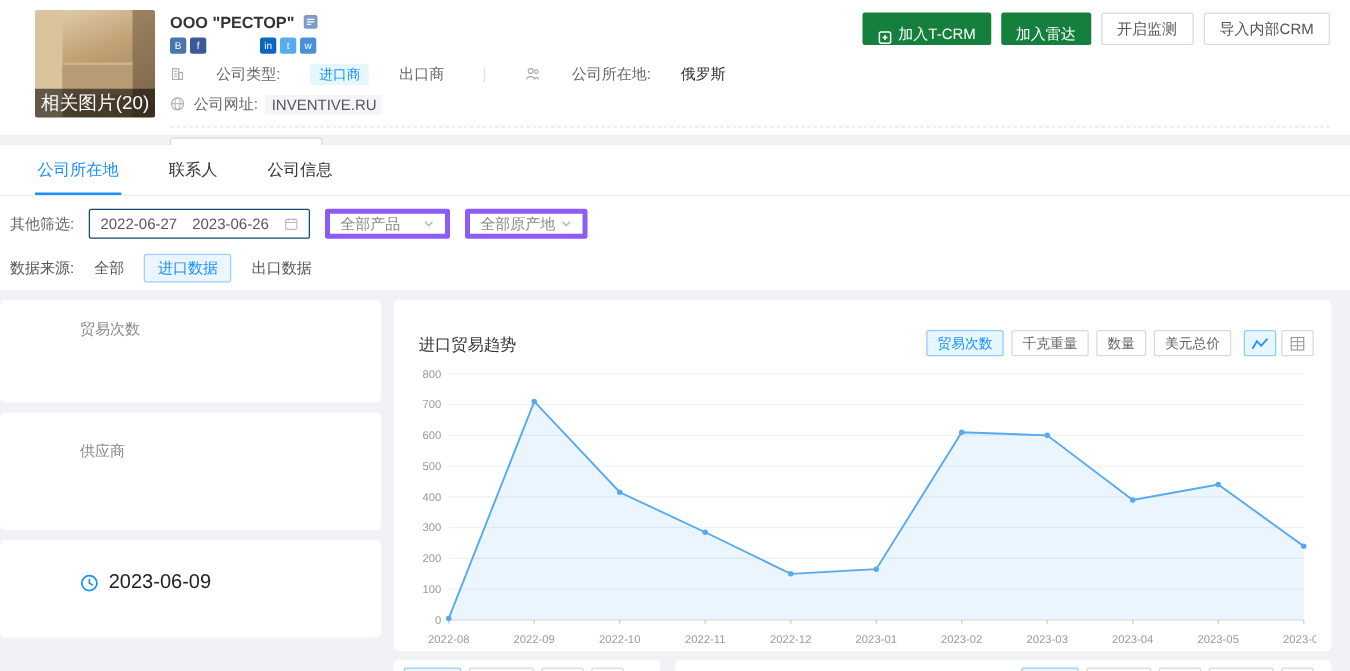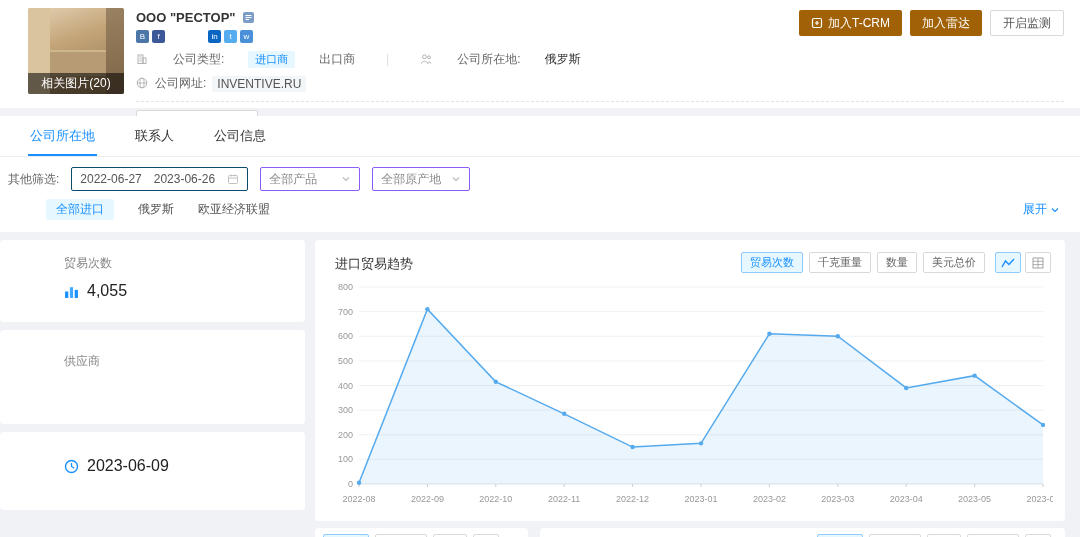--- a/index.html
+++ b/index.html
@@ -8,21 +8,21 @@
   .page { position:relative; width:1080px; height:537px; overflow:hidden; background:#f0f2f5; }
 
   
   .header { position:absolute; top:0; left:0; width:1080px; height:108px; background:#fff; }
   .photo { position:absolute; left:28px; top:8px; width:96px; height:86px; border-radius:2px; overflow:hidden;
            background:linear-gradient(160deg,#e3d2b4 0%,#c4a579 38%,#8f7350 100%); }
   .photo .band1 { position:absolute; left:0; top:0; width:22px; height:100%; background:#d9c49e; }
   .photo .band2 { position:absolute; right:0; top:0; width:18px; height:100%; background:#6e5a42; opacity:.55; }
   .photo .step { position:absolute; left:22px; bottom:18px; width:56px; height:26px; background:#a08softd; background:#b69b74; border-top:2px solid #cdb68e; }
   .photo-label { position:absolute; bottom:0; left:0; right:0; background:rgba(0,0,0,.55); color:#fff;
-                 font-size:12px; text-align:center; padding:2px 0; }
+                 font-size:15px; text-align:center; padding:2px 0; }
   .company-info { position:absolute; left:136px; top:10px; width:930px; }
   .name-row { display:flex; align-items:center; gap:6px; }
   .company-name { font-size:13px; font-weight:bold; color:#333; }
   .doc-icon { width:13px; height:13px; display:inline-flex; }
   .social-row { display:flex; gap:3px; margin-top:5px; }
   .social { width:13px; height:13px; border-radius:2px; color:#fff; font-size:8px; line-height:13px;
             display:inline-flex; align-items:center; justify-content:center; cursor:pointer; }
   .s-0 { background:#4a76a8; } .s-1 { background:#3b5998; } .s-2 { background:#0a66c2;margin-left:40px; }
   .s-3 { background:#55acee; } .s-4 { background:#4a90d9; }
   .meta-row { display:flex; align-items:center; gap:24px; margin-top:8px; font-size:12px; color:#666; }
@@ -32,32 +32,32 @@
   .meta-value { color:#333; }
   .site-row { display:flex; align-items:center; gap:6px; margin-top:7px; font-size:12px; color:#666; }
   .site-value { background:#f3f6f9; padding:1px 5px; color:#555; cursor:pointer; }
   .dash-div { border-top:1px dashed #e3e3e3; width:928px; margin-top:9px; }
   .similar-box { margin-top:8px; display:inline-flex; align-items:center; justify-content:space-between;
                  border:1px solid #d9d9d9; border-radius:2px; padding:3px 8px; font-size:12px; color:#555;
                  width:122px; cursor:pointer; background:#fff; }
   .actions { position:absolute; right:16px; top:10px; display:flex; gap:8px; }
   .btn { height:26px; display:inline-flex; align-items:center; gap:5px; padding:0 12px; font-size:12px;
          border-radius:2px; cursor:pointer; border:none; white-space:nowrap; }
-  .btn-primary { background:#a16207; color:#fff; }
+  .btn-primary { background:#15803d; color:#fff;align-items:flex-end; }
   .btn-plain { background:#fff; border:1px solid #d9d9d9; color:#555; }
 
   
   .tabs-section { position:absolute; top:116px; left:0; width:1080px; height:116px; background:#fff; }
   .tabs { display:flex; gap:36px; padding-left:28px; border-bottom:1px solid #ededed; }
   .tab { font-size:13px; color:#333; padding:11px 2px 9px; border-bottom:2px solid transparent; cursor:pointer; }
   .tab.active { color:#1890ff; border-bottom-color:#1890ff; }
   .filter-row { display:flex; align-items:center; gap:12px; margin:10px 0 0 8px; font-size:12px; color:#666; }
   .date-box { display:flex; align-items:center; gap:12px; border:1px solid #0c4a6e; border-radius:2px;
               height:24px; padding:0 8px; color:#555; cursor:pointer; background:#fff; }
-  .select-box { display:flex; align-items:center; justify-content:space-between; border:1px solid #8b5cf6;
+  .select-box { display:flex; align-items:center; justify-content:space-between; border:4px solid #8b5cf6;
                 border-radius:2px; height:24px; padding:0 8px; color:#888; cursor:pointer; background:#fff; }
   .w-product { width:100px; } .w-hs { width:104px; } .w-origin { width:98px; }
   .source-row { display:flex; align-items:center; gap:16px; margin:12px 0 0 8px; font-size:12px; color:#555; }
   .src-option { cursor:pointer; }
   .pill-selected { background:#eaf5ff; border:1px solid #9ed0ff; color:#1890ff; padding:2px 10px; border-radius:2px; cursor:pointer; }
   .sub-row { display:flex; align-items:center; gap:24px; margin:8px 20px 0 46px; font-size:12px; color:#555; }
   .sub-selected { background:#e6f7ff; color:#1890ff; padding:2px 10px; border-radius:2px; cursor:pointer; }
   .expand { margin-left:auto; color:#1890ff; display:inline-flex; align-items:center; gap:3px; cursor:pointer; }
 
   
@@ -68,21 +68,21 @@
   #sc2 { top:98px; height:94px; }
   #sc3 { top:200px; height:78px; }
   .stat-inner { padding:15px 16px 0 64px; }
   #sc2 .stat-inner { padding-top:23px; }
   .stat-label { font-size:12px; color:#888; }
   .stat-value-row { display:flex; align-items:center; gap:8px; margin-top:10px; }
   .stat-value { font-size:16px; color:#222; }
   .icon14 { width:15px; height:15px; display:inline-flex; }
 
   .chart-card { position:absolute; left:315px; top:8px; width:750px; height:281px; }
-  .chart-header { display:flex; align-items:flex-end; justify-content:space-between; padding:12px 14px 0 20px; }
+  .chart-header { display:flex; align-items:flex-end; justify-content:space-between; padding:24px 14px 0 20px; }
   .chart-title { font-size:13px; color:#333; padding-top:3px; }
   .chart-controls { display:flex; align-items:center; gap:10px; }
   .metric-group { display:flex; gap:6px; }
   .metric-btn { height:21px; padding:0 8px; font-size:11px; border:1px solid #d9d9d9; border-radius:2px;
                 background:#fff; color:#666; display:inline-flex; align-items:center; cursor:pointer; }
   .metric-btn.active { background:#e6f7ff; border-color:#91caff; color:#1890ff; }
   .view-group { display:flex; gap:4px; }
   .icon-btn { width:26px; height:21px; border:1px solid #d9d9d9; border-radius:2px; display:inline-flex;
               align-items:center; justify-content:center; color:#999; background:#fff; cursor:pointer; }
   .icon-btn.active { color:#1890ff; border-color:#91caff; background:#e6f7ff; }
@@ -184,20 +184,23 @@
             </svg>
         </span>
         <span>加入T-CRM</span>
       </button>
       <button class="btn btn-primary">
         <span>加入雷达</span>
       </button>
       <button class="btn btn-plain">
         <span>开启监测</span>
       </button>
+      <button class="btn btn-plain">
+        <span>导入内部CRM</span>
+      </button>
     </div>
   </div>
 
   <div class="tabs-section">
     <div class="tabs">
       <span class="tab active">公司所在地</span>
       <span class="tab">联系人</span>
       <span class="tab">公司信息</span>
     </div>
 
@@ -224,20 +227,26 @@
       <span class="select-box w-origin">
         <span>全部原产地</span>
         <span class="icon14" style="width:10px;height:10px">
           <svg viewBox="0 0 10 10" width="10" height="10">
               <path d="M2 3.5 L5 6.5 L8 3.5" fill="none" stroke="#bbb" stroke-width="1.2"></path>
             </svg>
         </span>
       </span>
     </div>
 
+    <div class="source-row">
+      <span>数据来源:</span>
+      <span class="src-option">全部</span>
+      <span class="pill-selected">进口数据</span>
+      <span class="src-option">出口数据</span>
+    </div>
 
     <div class="sub-row">
       <span class="sub-selected">全部进口</span>
       <span class="src-option">俄罗斯</span>
       <span class="src-option">欧亚经济联盟</span>
       <span class="expand">
         <span>展开</span>
         <span class="icon14" style="width:10px;height:10px">
           <svg viewBox="0 0 10 10" width="10" height="10">
               <path d="M2 3.5 L5 6.5 L8 3.5" fill="none" stroke="#1890ff" stroke-width="1.2"></path>
@@ -245,30 +254,20 @@
         </span>
       </span>
     </div>
   </div>
 
   <div class="content">
 
     <div class="card stat-card" id="sc1">
       <div class="stat-inner">
         <div class="stat-label">贸易次数</div>
-        <div class="stat-value-row">
-          <span class="icon14">
-            <svg viewBox="0 0 14 14" width="15" height="15">
-                <rect x="1" y="7" width="3" height="6" fill="#1890ff"></rect>
-                <rect x="5.5" y="3" width="3" height="10" fill="#40a9ff"></rect>
-                <rect x="10" y="5.5" width="3" height="7.5" fill="#1890ff"></rect>
-              </svg>
-          </span>
-          <span class="stat-value">4,055</span>
-        </div>
       </div>
     </div>
 
     <div class="card stat-card" id="sc2">
       <div class="stat-inner">
         <div class="stat-label">供应商</div>
       </div>
     </div>
 
     <div class="card stat-card" id="sc3">

